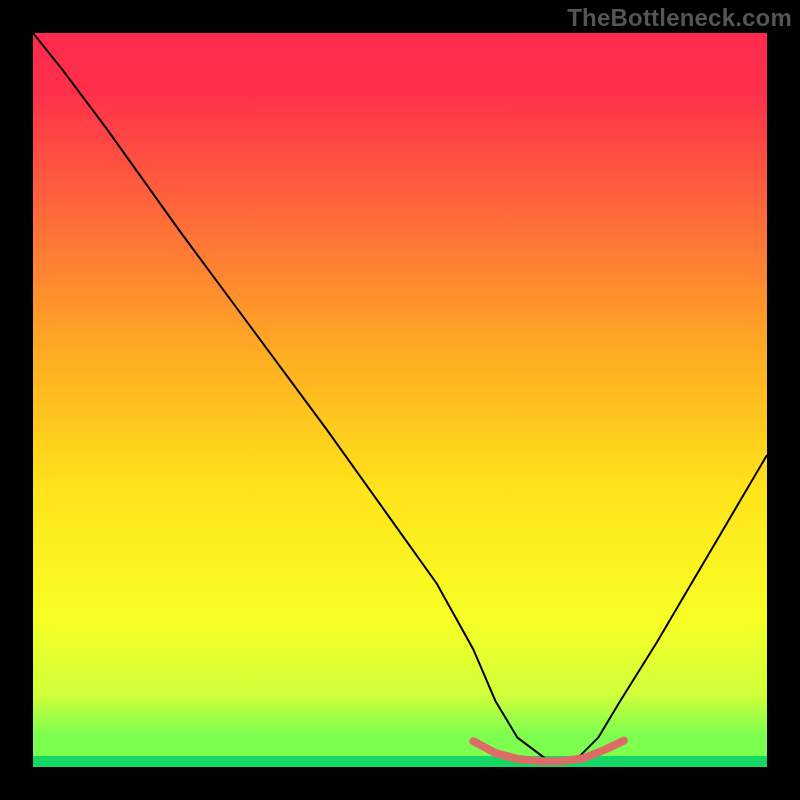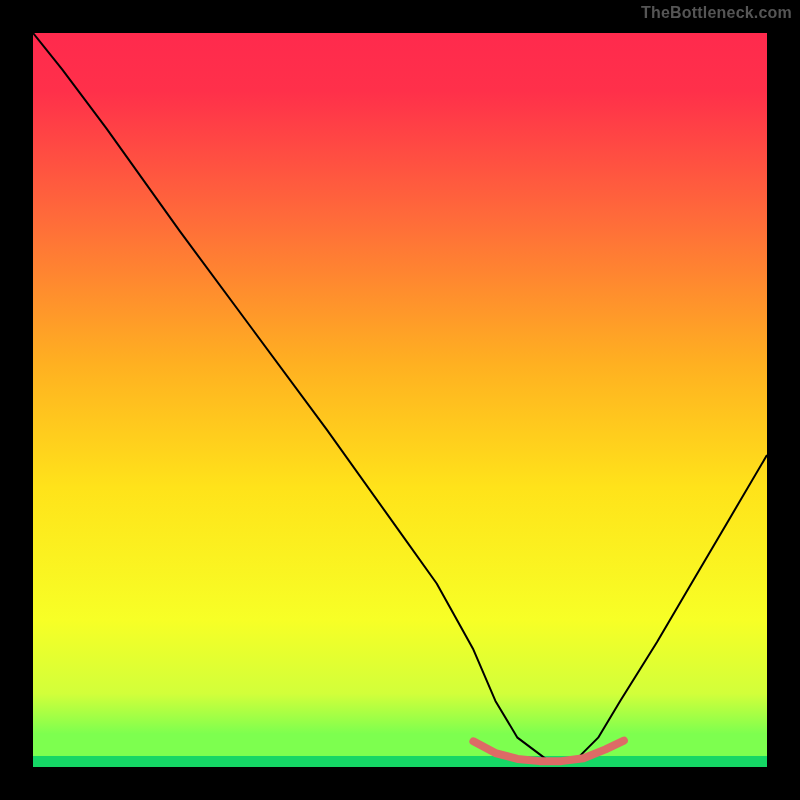--- a/index.html
+++ b/index.html
@@ -14,21 +14,21 @@
     width: 800px;
     height: 800px;
     background: #000;
     position: relative;
   }
   .watermark {
     position: absolute;
     top: 4px;
     right: 8px;
     font-family: Arial, Helvetica, sans-serif;
-    font-size: 16px;
+    font-size: 24px;
     font-weight: bold;
     color: #555555;
     letter-spacing: 0.2px;
   }
   svg {
     display: block;
   }
   
   .plot {
     position: absolute;

